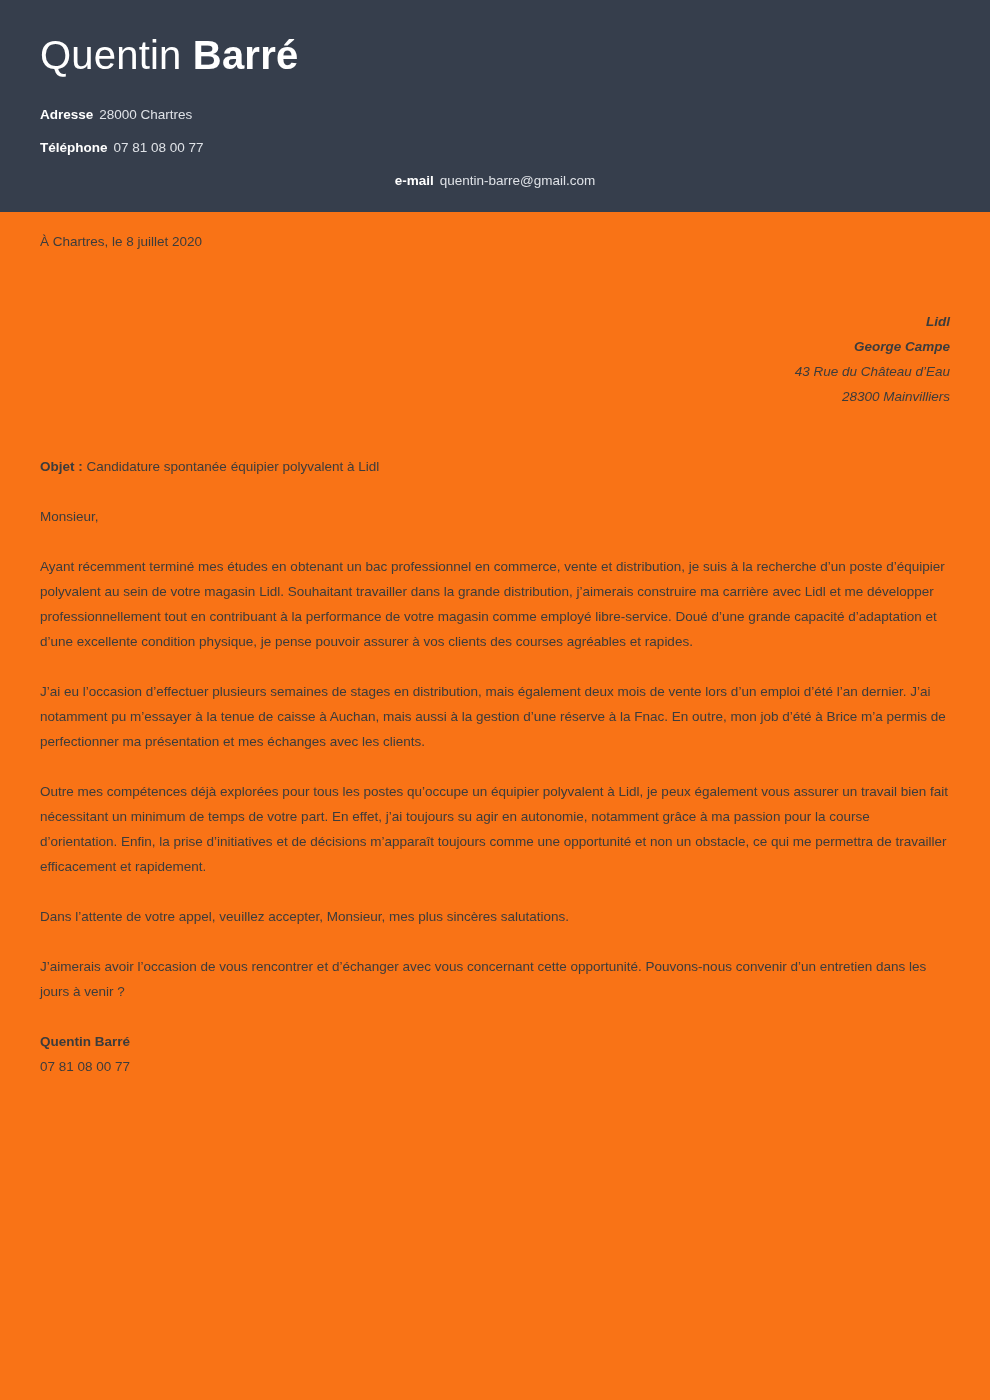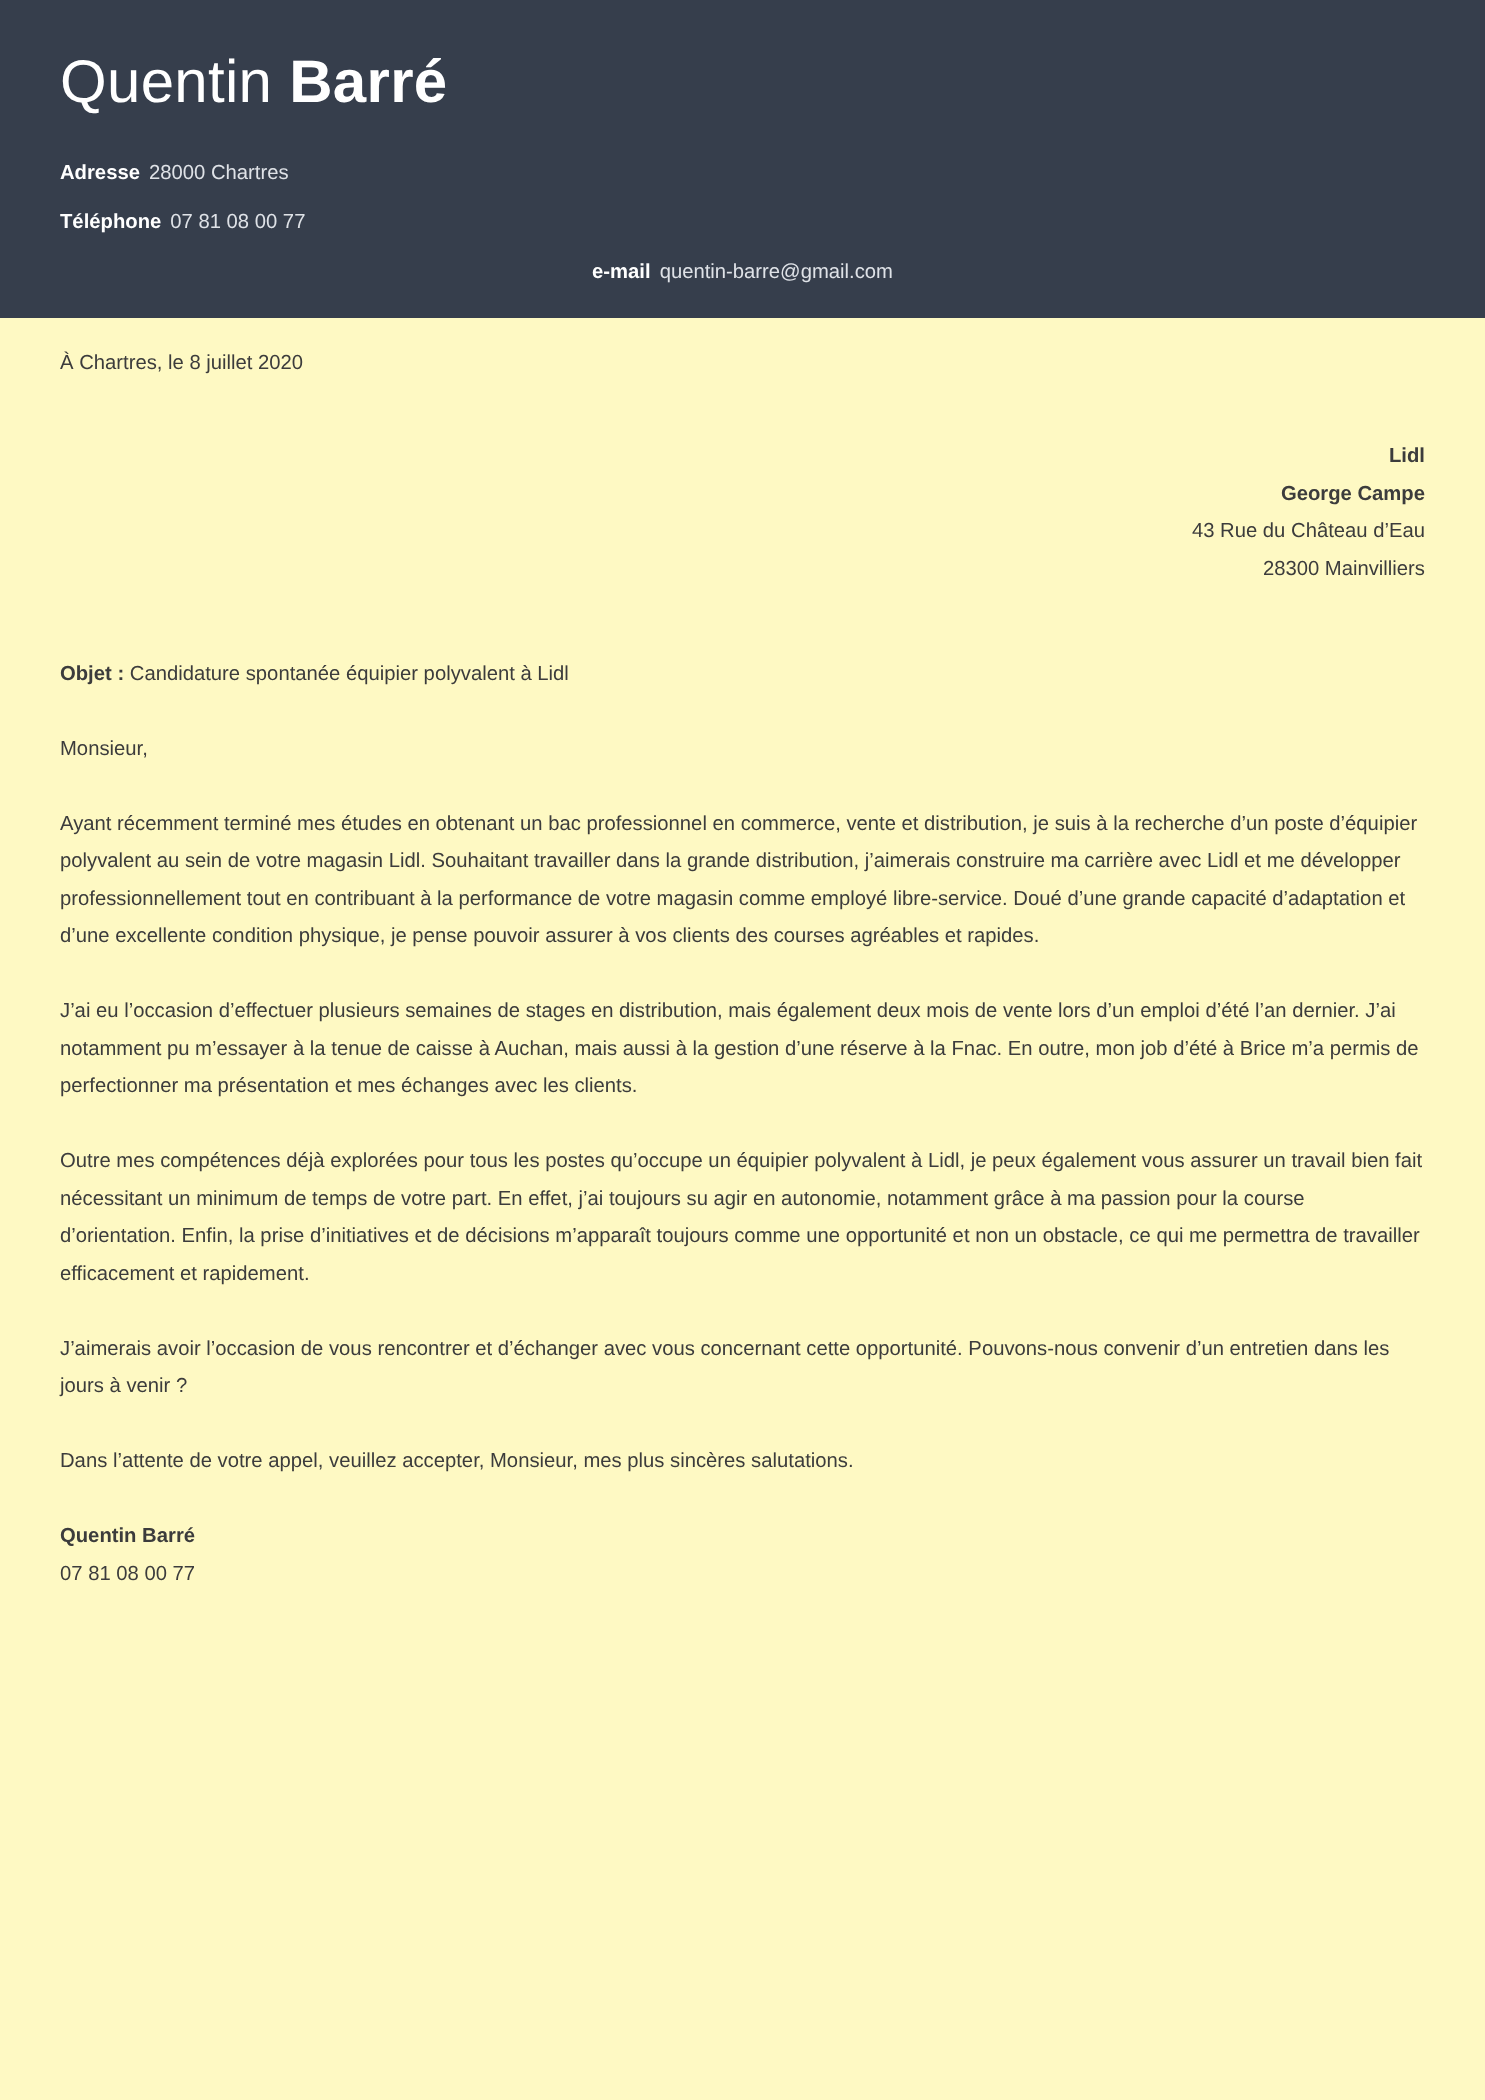--- a/index.html
+++ b/index.html
@@ -14,21 +14,21 @@
     font-family: "Liberation Sans", sans-serif;
     color: #3c3c3c;
     -webkit-font-smoothing: antialiased;
     overflow: hidden;
   }
 
   .page {
     position: relative;
     width: 990px;
     height: 1400px;
-    background: #fef9c3;
+    background: #f97316;
   }
 
   
   .header {
     background: #363e4c;
     padding: 32px 40px 24px 40px;
     height: 212px;
     box-sizing: border-box;
   }
 
@@ -76,21 +76,22 @@
   .date-line {
     font-size: 13.5px;
     color: #3c3c3c;
     padding-top: 22px;
   }
 
   .recipient {
     text-align: right;
     font-size: 13.5px;
     color: #3c3c3c;
-    margin-top: 42px;
+    margin-top: 60px;
+    font-style: italic;
   }
   .recipient div {
     line-height: 25px;
   }
   .recipient .r-bold {
     font-weight: 700;
   }
 
   .subject {
     font-size: 13.5px;
@@ -172,22 +173,22 @@
     <div class="subject">
       <span class="subject-label">Objet :</span>
       <span>Candidature spontanée équipier polyvalent à Lidl</span>
     </div>
 
     <div class="salutation">Monsieur,</div>
 
     <p class="para">Ayant récemment terminé mes études en obtenant un bac professionnel en commerce, vente et distribution, je suis à la recherche d’un poste d’équipier polyvalent au sein de votre magasin Lidl. Souhaitant travailler dans la grande distribution, j’aimerais construire ma carrière avec Lidl et me développer professionnellement tout en contribuant à la performance de votre magasin comme employé libre-service. Doué d’une grande capacité d’adaptation et d’une excellente condition physique, je pense pouvoir assurer à vos clients des courses agréables et rapides.</p>
     <p class="para">J’ai eu l’occasion d’effectuer plusieurs semaines de stages en distribution, mais également deux mois de vente lors d’un emploi d’été l’an dernier. J’ai notamment pu m’essayer à la tenue de caisse à Auchan, mais aussi à la gestion d’une réserve à la Fnac. En outre, mon job d’été à Brice m’a permis de perfectionner ma présentation et mes échanges avec les clients.</p>
     <p class="para">Outre mes compétences déjà explorées pour tous les postes qu’occupe un équipier polyvalent à Lidl, je peux également vous assurer un travail bien fait nécessitant un minimum de temps de votre part. En effet, j’ai toujours su agir en autonomie, notamment grâce à ma passion pour la course d’orientation. Enfin, la prise d’initiatives et de décisions m’apparaît toujours comme une opportunité et non un obstacle, ce qui me permettra de travailler efficacement et rapidement.</p>
+    <p class="para">Dans l’attente de votre appel, veuillez accepter, Monsieur, mes plus sincères salutations.</p>
     <p class="para">J’aimerais avoir l’occasion de vous rencontrer et d’échanger avec vous concernant cette opportunité. Pouvons-nous convenir d’un entretien dans les jours à venir ?</p>
-    <p class="para">Dans l’attente de votre appel, veuillez accepter, Monsieur, mes plus sincères salutations.</p>
 
     <div class="signature">
       <div class="sig-name">Quentin Barré</div>
       <div class="sig-phone">07 81 08 00 77</div>
     </div>
 
   </div>
 
 </div>
 

